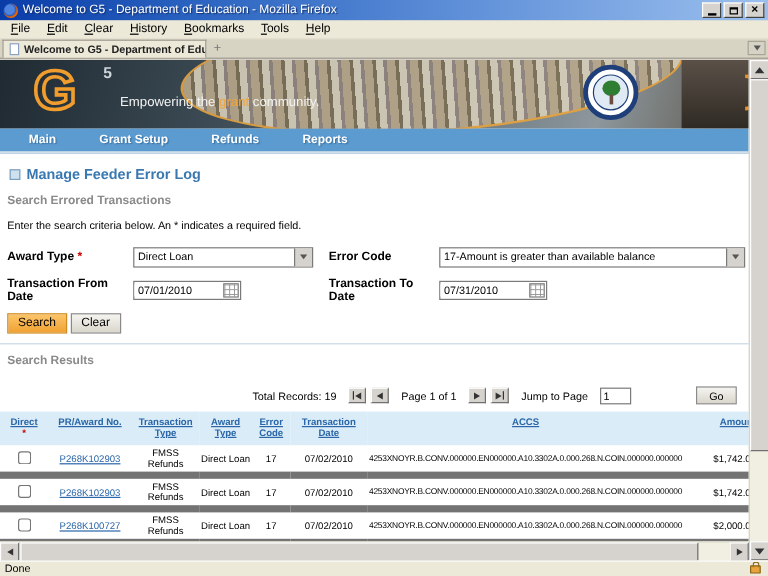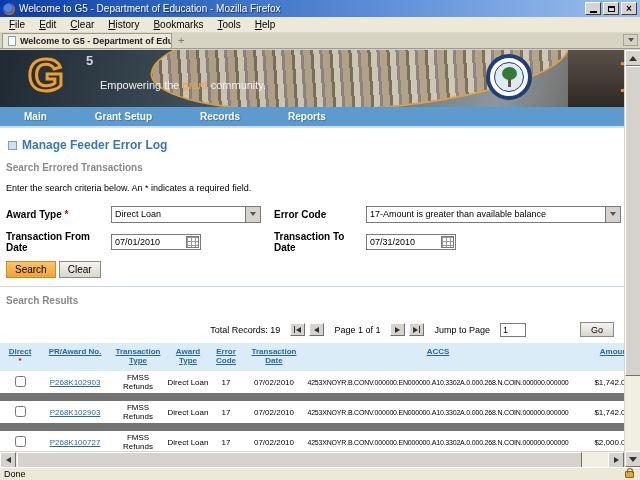--- a/index.html
+++ b/index.html
@@ -39,21 +39,21 @@
   .g-logo { position:absolute; left:28px; top:-2px; font-size:46px; font-weight:bold; color:transparent; -webkit-text-stroke:3px #f09d2e; letter-spacing:-2px; }
   .g-five { position:absolute; left:86px; top:3px; font-size:13px; color:#cfd6da; font-weight:bold; }
   .tagline { position:absolute; left:100px; top:29px; font-size:11px; color:#f2f2f2; }
   .tagline .hl { color:#f0a43c; }
   .seal { position:absolute; right:92px; top:4px; width:46px; height:46px; border-radius:50%; background:#fff; border:4px solid #1e3f7a; display:flex; align-items:center; justify-content:center; }
   .seal-inner { width:30px; height:30px; border-radius:50%; background:#dfeaf4; border:1px solid #1e3f7a; position:relative; }
   .seal-tree { position:absolute; left:7px; top:4px; width:15px; height:13px; background:#2e7d32; border-radius:50%; }
   .seal-trunk { position:absolute; left:13px; top:16px; width:3px; height:8px; background:#6d4c41; }
 
   
-  .navbar { height:21px; background:#5b9bd0; display:flex; align-items:center; padding-left:24px; gap:48px; border-bottom:2px solid #d3dfe9; }
+  .navbar { height:21px; background:#5b9bd0; display:flex; align-items:center; padding-left:24px; gap:36px; border-bottom:2px solid #d3dfe9; }
   .nav-item { color:#fff; font-size:10px; font-weight:bold; text-shadow:1px 1px 1px #3c74a4; }
 
   
   .content { padding:8px 0 0 6px; }
   .page-title-row { display:flex; align-items:center; gap:5px; margin:2px 0 10px 2px; }
   .expand-icon { width:9px; height:9px; background:#cfe0ee; border:1px solid #7ba0c0; }
   .page-title { color:#3a78b0; font-size:12px; font-weight:bold; }
   .section-heading { color:#8a8a8a; font-size:10px; font-weight:bold; margin:4px 0 0 0; }
   .instructions { font-size:9px; color:#000; margin:10px 0 0 0; }
 
@@ -89,21 +89,21 @@
   .jump-input { width:26px; height:14px; border:1px solid #7a7a7a; font-size:9px; padding:0 2px; font-family:"Liberation Sans",sans-serif; }
   .btn-go { padding:0 10px; height:15px; font-size:9px;margin-left:44px; }
 
   
   .rtable { width:632px; border-collapse:collapse; table-layout:fixed; margin-left:-6px; }
   .rtable col.c-sel { width:40px; } .rtable col.c-pr { width:70px; } .rtable col.c-tt { width:56px; }
   .rtable col.c-at { width:44px; } .rtable col.c-ec { width:32px; } .rtable col.c-td { width:64px; }
   .rtable col.c-accs { width:264px; } .rtable col.c-amt { width:62px; }
   .rtable th { background:#d9ecf7; color:#2a66a8; font-size:8px; text-align:center; padding:4px 1px; vertical-align:top; height:28px; }
   .rtable th .hlink { text-decoration:underline; font-weight:bold; }
-  .rtable td { font-size:8px; color:#000; text-align:center; padding:2px 1px; border-bottom:8px solid #737373; height:20px; vertical-align:middle; }
+  .rtable td { font-size:8px; color:#000; text-align:center; padding:2px 1px; border-bottom:6px solid #737373; height:20px; vertical-align:middle; }
   td.accs-cell { font-size:7px; letter-spacing:-0.2px; white-space:nowrap; }
   td.amt-cell, th.amt-h { text-align:right; padding-right:2px; white-space:nowrap; }
   .row-link { color:#2a66a8; text-decoration:underline; }
   .rtable input[type=checkbox] { width:11px; height:11px; }
 
   
   .vscroll { position:absolute; right:0; top:50px; width:16px; height:417px; background:#f1efe2; border-left:1px solid #d8d4c8; }
   .sb-btn { width:16px; height:16px; background:#d6d3ce; border:1px solid; border-color:#fff #707070 #707070 #fff; display:flex; align-items:center; justify-content:center; }
   .sb-up { position:absolute; top:0; }
   .sb-down { position:absolute; bottom:0; }
@@ -173,21 +173,21 @@
       <div class="seal-inner">
         <div class="seal-tree"></div>
         <div class="seal-trunk"></div>
       </div>
     </div>
   </div>
 
   <div class="navbar">
     <span class="nav-item">Main</span>
     <span class="nav-item">Grant Setup</span>
-    <span class="nav-item">Records</span>
+    <span class="nav-item">Refunds</span>
     <span class="nav-item">Reports</span>
   </div>
 
   <div class="content">
 
     <div class="page-title-row">
       <span class="expand-icon"></span>
       <span class="page-title">Manage Feeder Error Log</span>
     </div>
 

